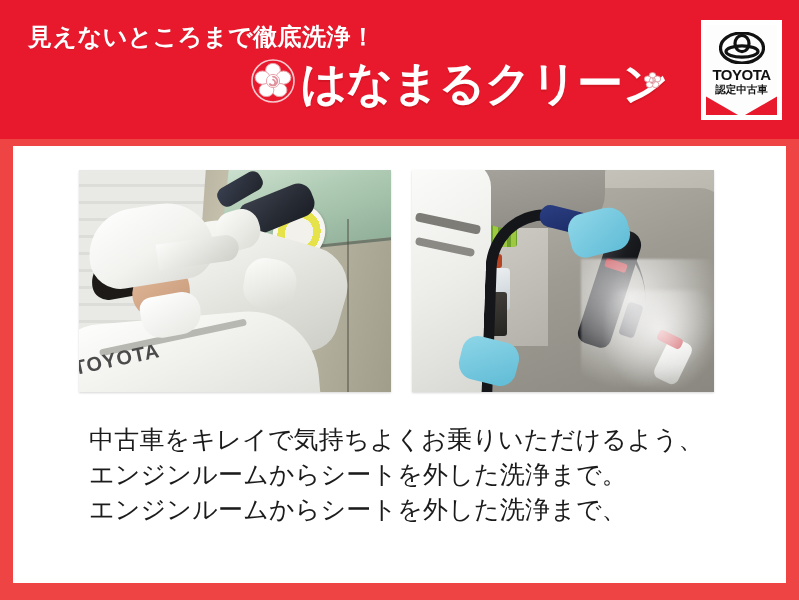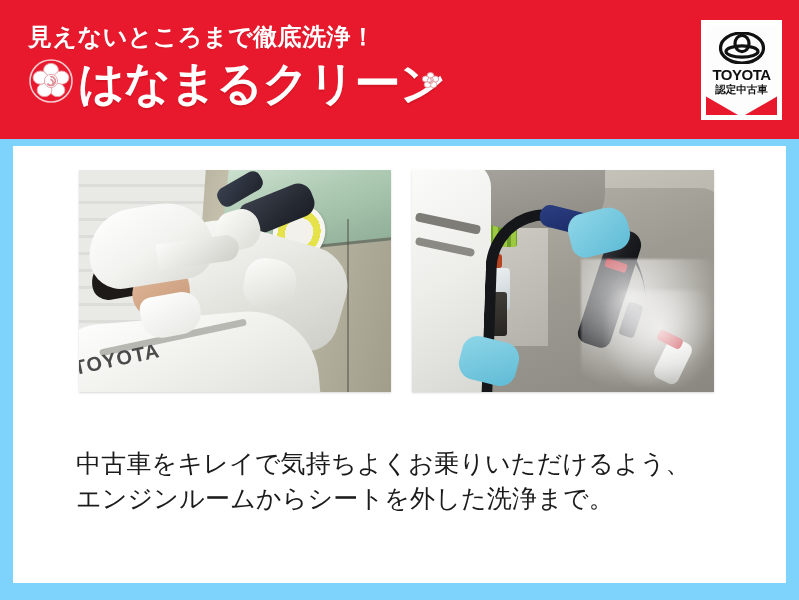--- a/index.html
+++ b/index.html
@@ -9,21 +9,21 @@
     background: #ffffff;
   }
   body {
     font-family: "Liberation Sans", "DejaVu Sans", sans-serif;
   }
 
   #poster {
     position: relative;
     width: 799px;
     height: 600px;
-    background: #7dd3fc;
+    background: #ef4444;
     overflow: hidden;
     box-sizing: border-box;
   }
 
   
   #header-band {
     position: absolute;
     left: 0; top: 0;
     width: 799px;
     height: 139px;
@@ -45,20 +45,21 @@
     line-height: 1.05;
     white-space: nowrap;
     text-shadow: 0 1px 0 rgba(0,0,0,0.10);
   }
 
   #logotype-row {
     display: flex;
     align-items: flex-end;
     margin-top: 9px;
     white-space: nowrap;
+    justify-content: flex-end;
   }
 
   
   #flower-emblem {
     position: relative;
     width: 46px;
     height: 46px;
     flex: 0 0 46px;
     margin-right: 4px;
     margin-bottom: 2px;
@@ -518,24 +519,23 @@
     position: absolute;
     left: 64%; top: 54%;
     width: 36%; height: 44%;
     background: radial-gradient(ellipse at 50% 40%, rgba(255,255,255,0.72) 0%, rgba(255,255,255,0.30) 45%, rgba(255,255,255,0) 78%);
     filter: blur(2px);
   }
 
   
   #body-copy {
     position: absolute;
-    left: 63px;
+    left: 76px;
     top: 276px;
     width: 690px;
-    margin-top: 24px;
   }
   .copy-line {
     color: #1b1b1b;
     font-size: 25px;
     line-height: 35px;
     letter-spacing: 0.2px;
     white-space: nowrap;
     font-family: "Liberation Sans", "DejaVu Sans", sans-serif;
   }
 </style>
@@ -666,15 +666,16 @@
           <div class="nozzle-tip-red"></div>
           <div class="steam-cloud"></div>
           <div class="steam-cloud2"></div>
         </div>
       </div>
     </div>
 
     <div id="body-copy">
       <div class="copy-line">中古車をキレイで気持ちよくお乗りいただけるよう、</div>
       <div class="copy-line">エンジンルームからシートを外した洗浄まで。</div>
+      <div class="copy-line">エンジンルームからシートを外した洗浄まで、</div>
     </div>
   </div>
 </div>
 
 </body></html>

